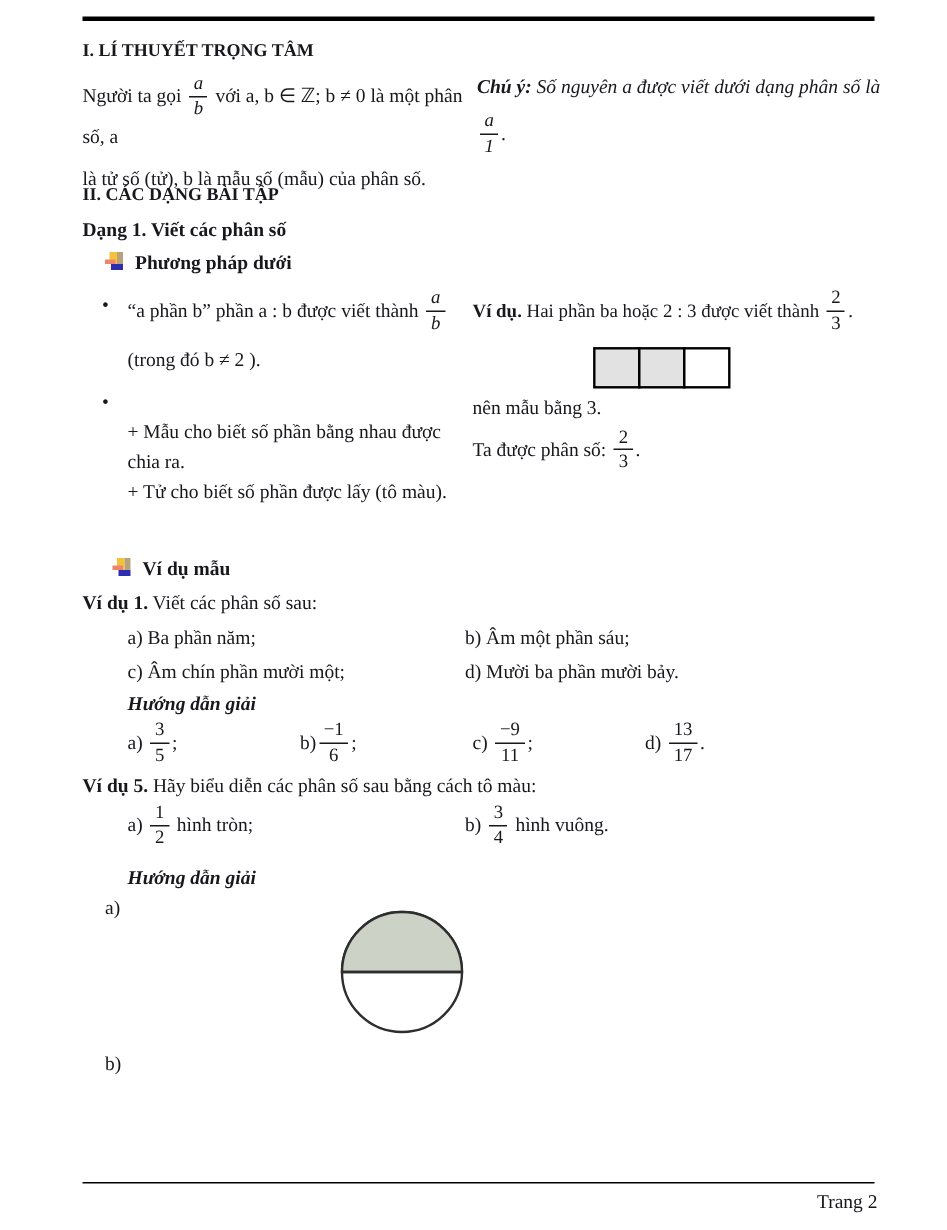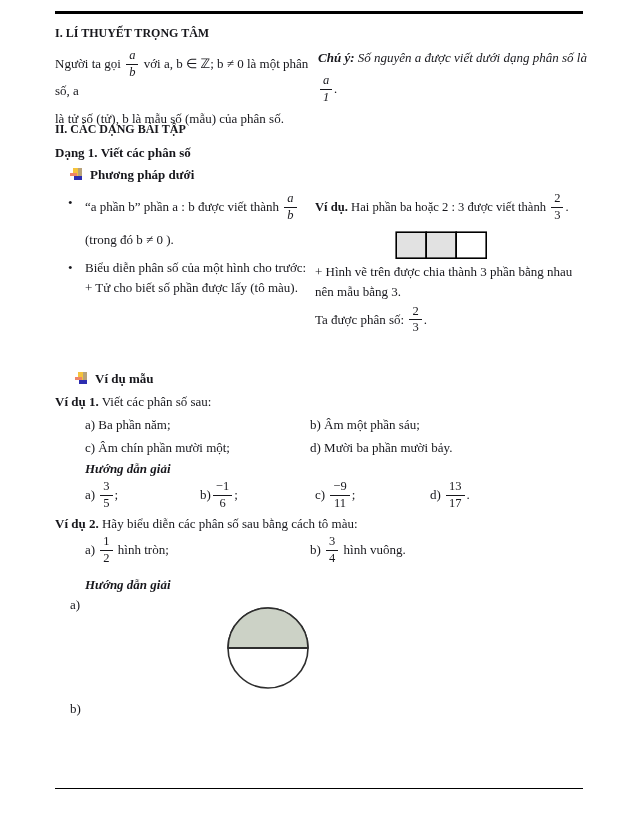--- a/index.html
+++ b/index.html
@@ -63,41 +63,40 @@
   </div>
 
   <div class="abs col" style="left:68px;top:193px;width:248px;">
     <div class="bullet-row">
       <span class="bullet-mark">•</span>
       <span>
         <span>“a phần b” phần a : b được viết thành</span>
         <span class="frac i"><span class="fn">a</span><span class="fd">b</span></span>
       </span>
     </div>
-    <div class="sub" style="margin-top:6px;">(trong đó b ≠ 0 ).</div>
+    <div class="sub" style="margin-top:6px;">(trong đó b ≠ 2 ).</div>
     <div class="bullet-row" style="margin-top:8px;">
       <span class="bullet-mark">•</span>
-      <span>Biểu diễn phân số của một hình cho trước:</span>
     </div>
+    <div class="sub">+ Mẫu cho biết số phần bằng nhau được chia ra.</div>
     <div class="sub">+ Tử cho biết số phần được lấy (tô màu).</div>
   </div>
 
   <div class="abs col" style="left:315px;top:193px;width:276px;">
     <div class="nowrap" style="font-size:12.6px;">
       <span class="b">Ví dụ.</span>
       <span>Hai phần ba hoặc 2 : 3 được viết thành</span>
       <span class="frac"><span class="fn">2</span><span class="fd">3</span></span><span>.</span>
     </div>
 
     <svg width="93" height="29" viewBox="0 0 93 29" style="margin:7px 0 2px 80px;">
       <rect x="1.2" y="1.2" width="30" height="26" stroke="#000" stroke-width="1.6" fill="#e2e2e2"></rect>
       <rect x="31.2" y="1.2" width="30" height="26" stroke="#000" stroke-width="1.6" fill="#e2e2e2"></rect>
       <rect x="61.2" y="1.2" width="30" height="26" fill="#ffffff" stroke="#000" stroke-width="1.6"></rect>
     </svg>
-    <div>+ Hình vẽ trên được chia thành 3 phần bằng nhau</div>
     <div>nên mẫu bằng 3.</div>
     <div style="margin-top:4px;">
       <span>Ta được phân số:</span>
       <span class="frac"><span class="fn">2</span><span class="fd">3</span></span><span>.</span>
     </div>
   </div>
 
   <div class="abs b" style="left:75px;top:371px;">
     <span class="mini-icon"><span class="q1"></span><span class="q2"></span><span class="q3"></span><span class="q4"></span></span><span>Ví dụ mẫu</span>
   </div>
@@ -122,21 +121,21 @@
   <div class="ans-item" style="left:315px;top:481px;">
     <span>c)</span>
     <span class="frac"><span class="fn">−9</span><span class="fd">11</span></span><span>;</span>
   </div>
   <div class="ans-item" style="left:430px;top:481px;">
     <span>d)</span>
     <span class="frac"><span class="fn">13</span><span class="fd">17</span></span><span>.</span>
   </div>
 
   <div class="abs" style="left:55px;top:516px;">
-    <span class="b">Ví dụ 2.</span>
+    <span class="b">Ví dụ 5.</span>
     <span>Hãy biểu diễn các phân số sau bằng cách tô màu:</span>
   </div>
   <div class="abs" style="left:85px;top:536px;">
     <span>a)</span>
     <span class="frac"><span class="fn">1</span><span class="fd">2</span></span>
     <span>hình tròn;</span>
   </div>
   <div class="abs" style="left:310px;top:536px;">
     <span>b)</span>
     <span class="frac"><span class="fn">3</span><span class="fd">4</span></span>
@@ -147,14 +146,15 @@
   <div class="abs" style="left:70px;top:597px;">a)</div>
   <svg class="abs" style="left:226px;top:606px;" width="84" height="84" viewBox="0 0 84 84">
     <circle cx="42" cy="42" r="40" fill="#ffffff" stroke="#2e2e2e" stroke-width="1.6"></circle>
     <path d="M 2 42 A 40 40 0 0 1 82 42 Z" stroke="#2e2e2e" stroke-width="1.6" fill="#ccd2c6"></path>
     <line x1="2" y1="42" x2="82" y2="42" stroke="#2e2e2e" stroke-width="1.8"></line>
   </svg>
 
   <div class="abs" style="left:70px;top:701px;">b)</div>
 
   <div class="abs rule-bottom" style="left:55px;top:788px;width:528px;"></div>
+  <div class="abs" style="left:455px;top:793px;width:130px;text-align:right;">Trang 2</div>
 
 </div>
 
 </body></html>

